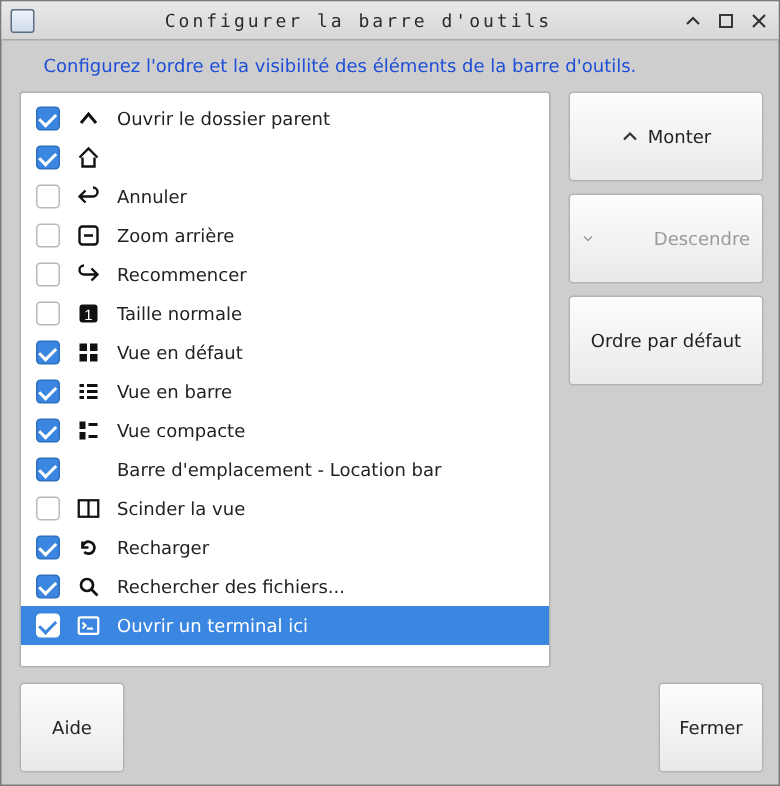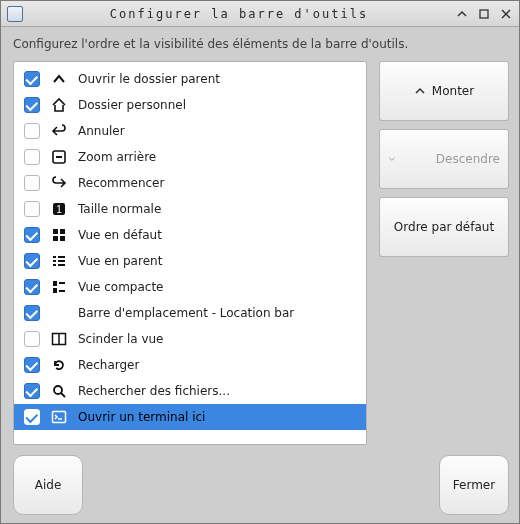--- a/index.html
+++ b/index.html
@@ -45,21 +45,21 @@
     color: #2b2b2b;
   }
   .titlebar-controls { display:flex; gap:8px; align-items:center; }
   .tb-btn { width:14px; height:14px; display:flex; align-items:center; justify-content:center; cursor:pointer; }
   .body {
     flex: 1;
     padding: 10px 10px 8px 12px;
     display: flex;
     flex-direction: column;
   }
-  .desc { font-size: 12px; color:#404040; margin-bottom: 10px; }
+  .desc { font-size: 12px; color:#1d4ed8; margin-bottom: 10px; margin-left: 16px; }
   .main-row { flex:1; display:flex; gap:12px; min-height:0; }
   .list-pane {
     flex:1;
     background:#fff;
     border:1px solid #b0b0b0;
     border-radius:2px;
     overflow-y:auto;
     padding: 4px 0;
   }
   .side-pane { width:130px; display:flex; flex-direction:column; gap:8px; }
@@ -75,29 +75,29 @@
     gap:6px;
     cursor:pointer;
     color:#222;
   }
   .btn.disabled { color:#9a9a9a; cursor:default;gap:40px; }
   .footer {
     display:flex;
     justify-content:space-between;
     padding-top:10px;
   }
-  .footer .btn { min-width:70px;border-radius:10px; }
+  .footer .btn { min-width:70px; }
   .item {
     display:flex;
     align-items:center;
     gap:10px;
     padding:4px 8px 4px 10px;
     height:26px;
   }
-  .item.selected { background:#3b86e0; color:#000000; }
+  .item.selected { background:#3b86e0; color:#ffffff; }
   .chk {
     width:16px; height:16px; border-radius:3px;
     display:flex; align-items:center; justify-content:center;
     flex-shrink:0;
   }
   .chk.checked { background:#3b86e0; border:1px solid #2f6fc0; }
   .chk.unchecked { background:#fff; border:1px solid #b8b8b8; }
   .item.selected .chk.checked { background:#fff; border-color:#fff; }
   .chk.checked::after {
     content:""; width:9px; height:5px;
@@ -154,21 +154,20 @@
             </div>
             <div class="item-label">Ouvrir le dossier parent</div>
           </div>
           <div class="item">
             <div class="chk checked"></div>
             <div class="item-icon">
               <svg width="16" height="16" viewBox="0 0 16 16">
                 <path d="M2 8 L8 2 L14 8 M4 8 V14 H12 V8" fill="none" stroke="#111" stroke-width="1.6"></path>
               </svg>
             </div>
-            <div class="item-label">Dossier personnel</div>
           </div>
           <div class="item">
             <div class="chk unchecked"></div>
             <div class="item-icon">
               <svg width="16" height="16" viewBox="0 0 16 16">
                 <path d="M6 4 L2 8 L6 12 M2 8 H11 A3 3 0 0 0 11 2" fill="none" stroke="#111" stroke-width="1.6"></path>
               </svg>
             </div>
             <div class="item-label">Annuler</div>
           </div>
@@ -218,21 +217,21 @@
             <div class="item-icon">
               <svg width="16" height="16" viewBox="0 0 16 16">
                 <rect x="2" y="3" width="3" height="2" fill="#111"></rect>
                 <rect x="7" y="3" width="7" height="2" fill="#111"></rect>
                 <rect x="2" y="7" width="3" height="2" fill="#111"></rect>
                 <rect x="7" y="7" width="7" height="2" fill="#111"></rect>
                 <rect x="2" y="11" width="3" height="2" fill="#111"></rect>
                 <rect x="7" y="11" width="7" height="2" fill="#111"></rect>
               </svg>
             </div>
-            <div class="item-label">Vue en parent</div>
+            <div class="item-label">Vue en barre</div>
           </div>
           <div class="item">
             <div class="chk checked"></div>
             <div class="item-icon">
               <svg width="16" height="16" viewBox="0 0 16 16">
                 <rect x="2" y="2" width="4" height="5" fill="#111"></rect>
                 <rect x="2" y="9" width="4" height="5" fill="#111"></rect>
                 <rect x="8" y="3" width="6" height="2" fill="#111"></rect>
                 <rect x="8" y="11" width="6" height="2" fill="#111"></rect>
               </svg>

